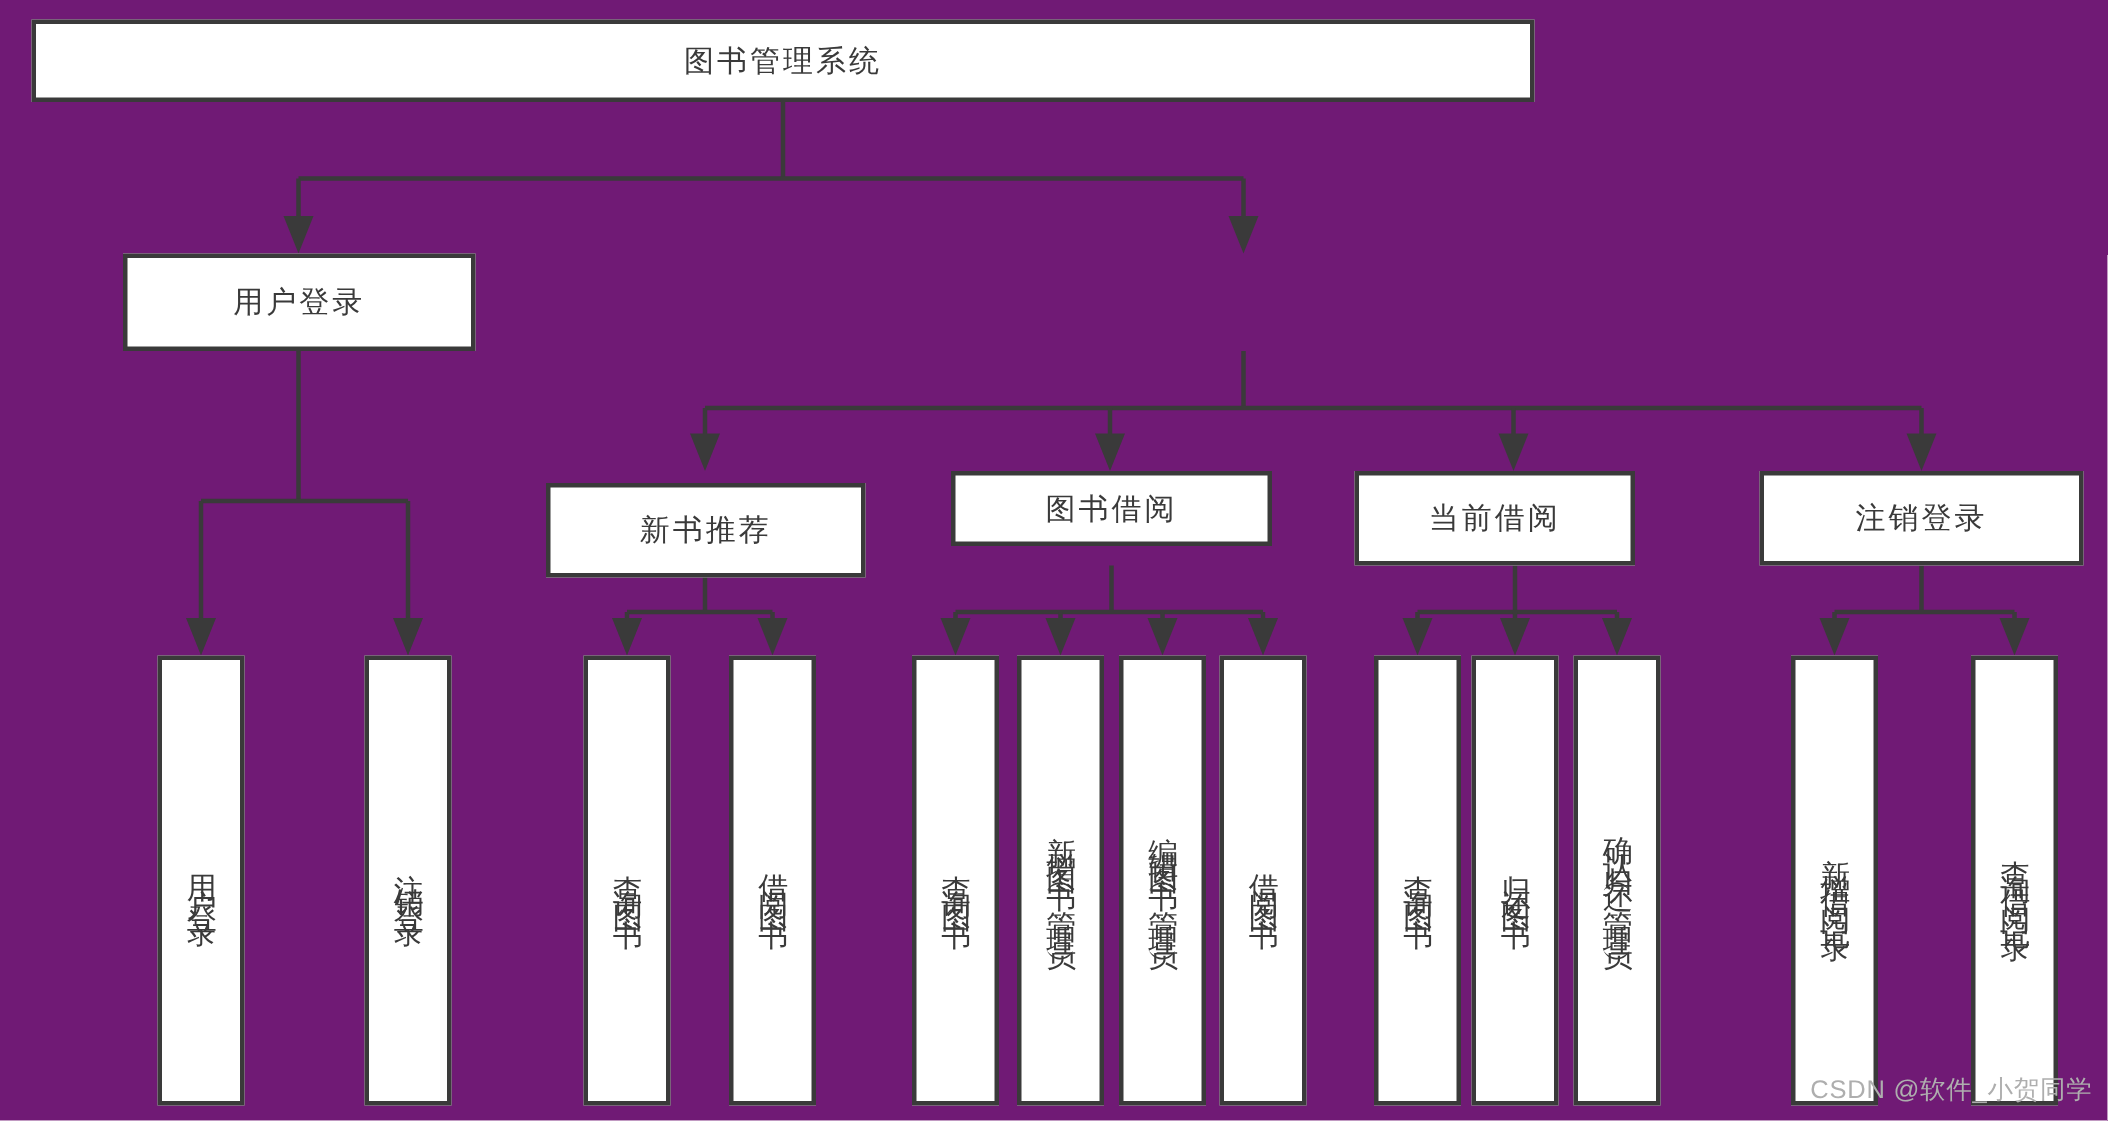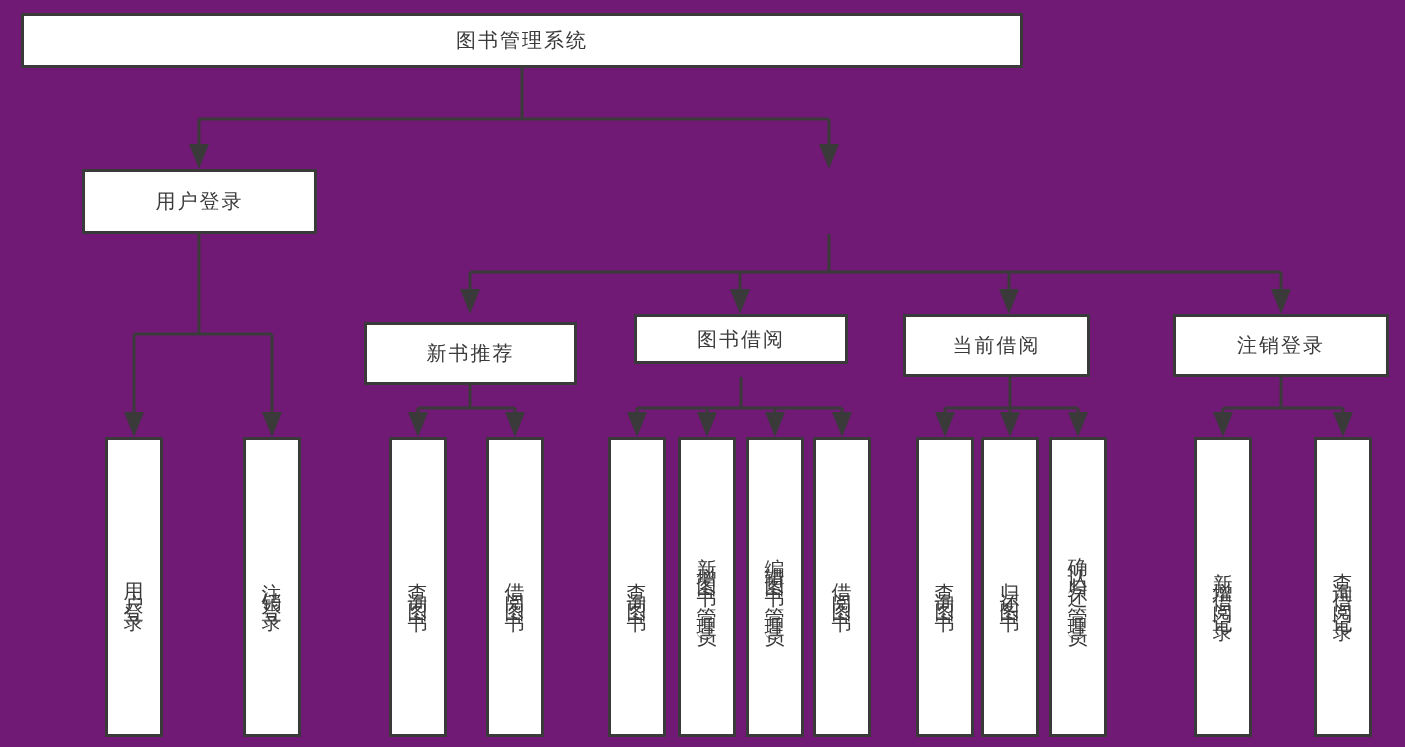--- a/index.html
+++ b/index.html
@@ -142,13 +142,14 @@
   <div class="node v" style="left:1049px;top:437px;width:58px;height:300px">
     <span class="vtxt">确认归还（管理员）</span>
   </div>
   <div class="node v" style="left:1194px;top:437px;width:58px;height:300px">
     <span class="vtxt">新增借阅记录</span>
   </div>
   <div class="node v" style="left:1314px;top:437px;width:58px;height:300px">
     <span class="vtxt">查询借阅记录</span>
   </div>
 
+  <div class="watermark">CSDN @软件_小贺同学</div>
 </div>
 
 </body></html>

